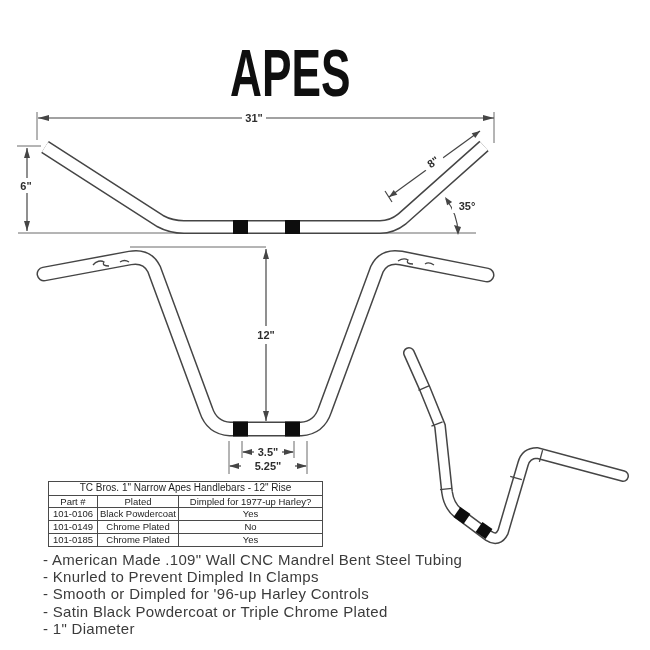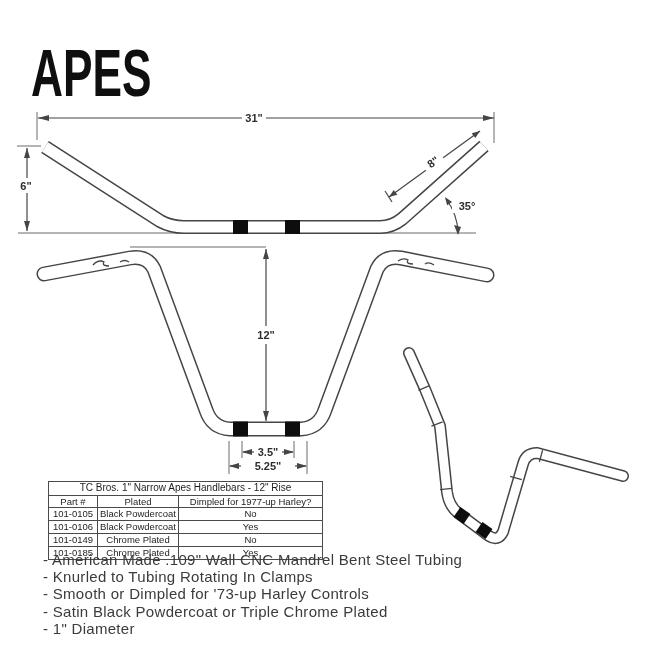--- a/index.html
+++ b/index.html
@@ -1,18 +1,18 @@
 <!DOCTYPE html>
 <html><head>
 <meta charset="utf-8">
 <style>
   html,body{margin:0;padding:0;background:#fff;}
   .page{position:relative;width:650px;height:650px;background:#ffffff;
         font-family:"Liberation Sans",sans-serif;overflow:hidden;}
-  .title-wrap{position:absolute;top:42px;left:0;width:580px;}
+  .title-wrap{position:absolute;top:42px;left:0;width:580px;text-align:center;}
   .title-text{display:inline-block;font-weight:bold;font-size:67px;line-height:62px;
               color:#0f0f0f;transform:scaleX(0.66);transform-origin:center;
               font-family:"Liberation Sans",sans-serif;}
   svg.diagram{position:absolute;left:0;top:0;}
   .tube-out{stroke:#454545;fill:none;}
   .tube-in{stroke:#ffffff;fill:none;}
   .dim{stroke:#454545;stroke-width:1.2;fill:none;}
   .thin{stroke:#6b6b6b;stroke-width:1;fill:none;}
   .knurl{stroke:#0d0d0d;}
   .mark{stroke:#454545;stroke-width:1.3;fill:none;}
@@ -144,43 +144,38 @@
     <tbody>
       <tr class="t-title">
         <td colspan="3">TC Bros. 1" Narrow Apes Handlebars - 12" Rise</td>
       </tr>
       <tr>
         <td>Part #</td>
         <td>Plated</td>
         <td>Dimpled for 1977-up Harley?</td>
       </tr>
       <tr>
-        <td>101-0105</td>
-        <td>Black Powdercoat</td>
-        <td>No</td>
-      </tr>
-      <tr>
         <td>101-0106</td>
         <td>Black Powdercoat</td>
         <td>Yes</td>
       </tr>
       <tr>
         <td>101-0149</td>
         <td>Chrome Plated</td>
         <td>No</td>
       </tr>
       <tr>
         <td>101-0185</td>
         <td>Chrome Plated</td>
         <td>Yes</td>
       </tr>
     </tbody>
   </table>
 
   <ul class="features">
     <li>- American Made .109" Wall CNC Mandrel Bent Steel Tubing</li>
-    <li>- Knurled to Tubing Rotating In Clamps</li>
-    <li>- Smooth or Dimpled for '73-up Harley Controls</li>
+    <li>- Knurled to Prevent Dimpled In Clamps</li>
+    <li>- Smooth or Dimpled for '96-up Harley Controls</li>
     <li>- Satin Black Powdercoat or Triple Chrome Plated</li>
     <li>- 1" Diameter</li>
   </ul>
 
 </div>
 
 </body></html>

